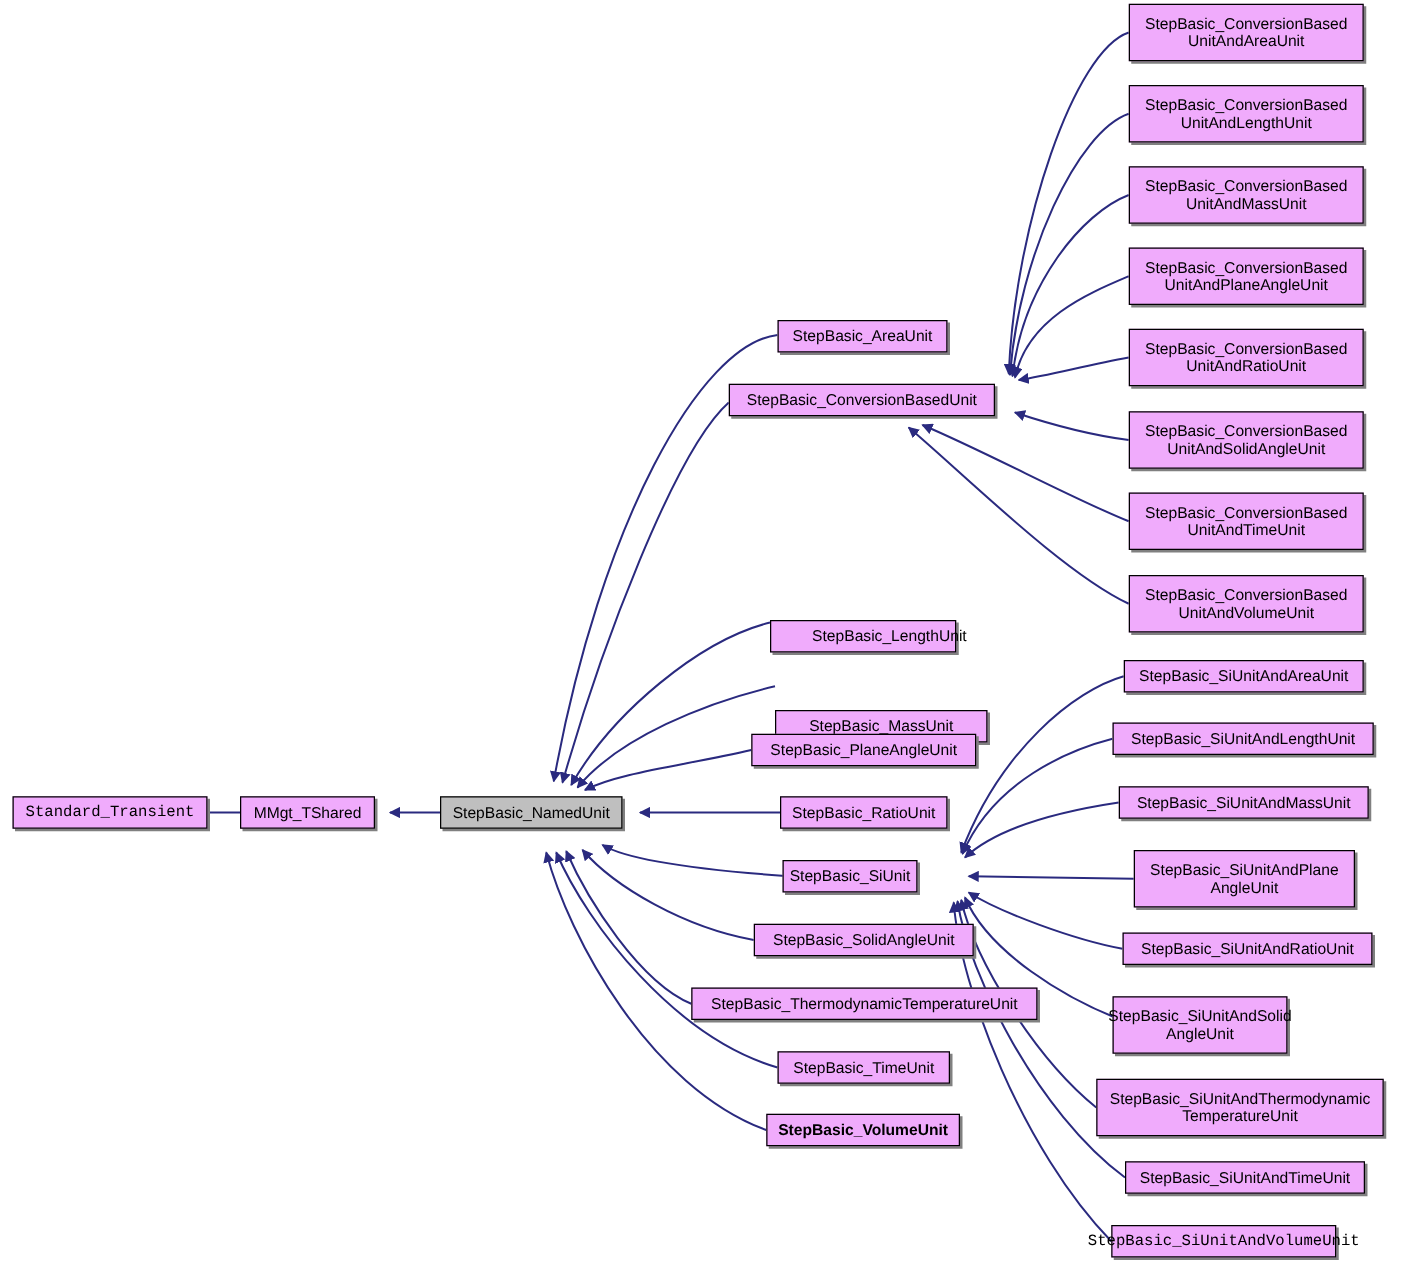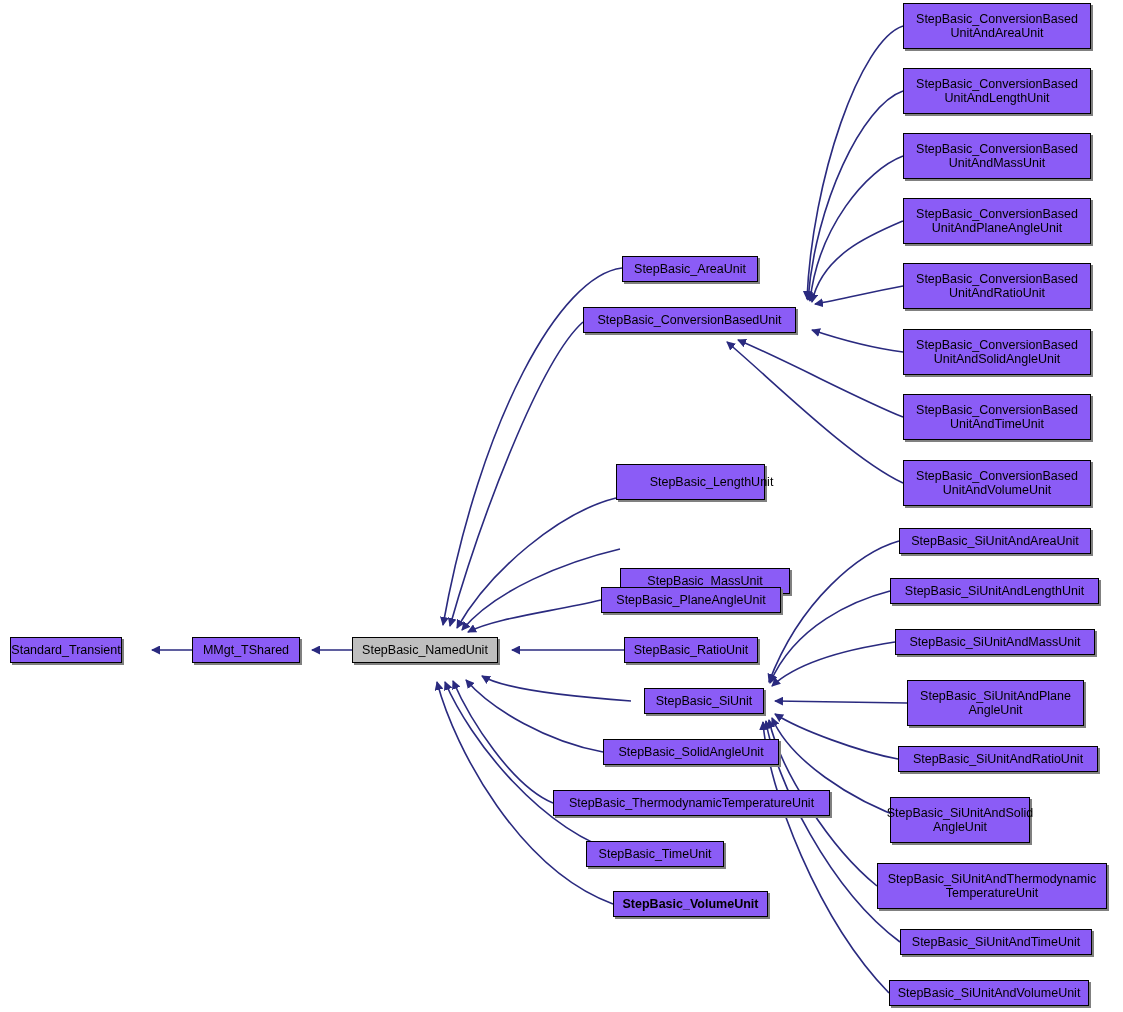--- a/index.html
+++ b/index.html
@@ -20,21 +20,21 @@
     left: 0;
     top: 0;
     width: 1123px;
     height: 1012px;
     pointer-events: none;
   }
   .node {
     position: absolute;
     box-sizing: border-box;
     border: 1px solid #000000;
-    background: #8b5cf6;
+    background: #f0abfc;
     box-shadow: 2px 2px 0 0 #808080;
     display: flex;
     align-items: center;
     justify-content: center;
     text-align: center;
     color: #000000;
     font-size: 12.5px;
     line-height: 14px;
     letter-spacing: 0px;
     white-space: pre-line;
@@ -88,33 +88,33 @@
         <path d="M 907,703 L 775,701" fill="none" stroke="#2a2a7f" stroke-width="1.6" marker-end="url(#arrowhead)"></path>
         <path d="M 898,759 C 860,752 800,730 775,714" fill="none" stroke="#2a2a7f" stroke-width="1.6" marker-end="url(#arrowhead)"></path>
         <path d="M 908,820 C 850,800 790,760 772,718" fill="none" stroke="#2a2a7f" stroke-width="1.6" marker-end="url(#arrowhead)"></path>
         <path d="M 877,886 C 830,848 780,770 769,720" fill="none" stroke="#2a2a7f" stroke-width="1.6" marker-end="url(#arrowhead)"></path>
         <path d="M 900,942 C 830,890 775,780 766,721" fill="none" stroke="#2a2a7f" stroke-width="1.6" marker-end="url(#arrowhead)"></path>
         <path d="M 889,993 C 818,920 768,790 763,722" fill="none" stroke="#2a2a7f" stroke-width="1.6" marker-end="url(#arrowhead)"></path>
       </g>
   </svg>
 
   <div id="nodes">
-      <div class="node" style="left: 10px; top: 637px; width: 112px; height: 26px;"><span class="label">Standard_Transient</span></div>
+      <div class="node" style="left: 10px; top: 637px; width: 156px; height: 26px; font-family: Liberation Mono, monospace;"><span class="label">Standard_Transient</span></div>
       <div class="node" style="left: 192px; top: 637px; width: 108px; height: 26px;"><span class="label">MMgt_TShared</span></div>
       <div class="node current" style="left: 352px; top: 637px; width: 146px; height: 26px;"><span class="label">StepBasic_NamedUnit</span></div>
       <div class="node" style="left: 622px; top: 256px; width: 136px; height: 26px;"><span class="label">StepBasic_AreaUnit</span></div>
       <div class="node" style="left: 583px; top: 307px; width: 213px; height: 26px;"><span class="label">StepBasic_ConversionBasedUnit</span></div>
-      <div class="node" style="left: 616px; top: 464px; width: 149px; height: 36px; padding-left: 42px;"><span class="label">StepBasic_LengthUnit</span></div>
+      <div class="node" style="left: 616px; top: 496px; width: 149px; height: 26px; padding-left: 42px;"><span class="label">StepBasic_LengthUnit</span></div>
       <div class="node" style="left: 620px; top: 568px; width: 170px; height: 26px;"><span class="label">StepBasic_MassUnit</span></div>
       <div class="node" style="left: 601px; top: 587px; width: 180px; height: 26px;"><span class="label">StepBasic_PlaneAngleUnit</span></div>
       <div class="node" style="left: 624px; top: 637px; width: 134px; height: 26px;"><span class="label">StepBasic_RatioUnit</span></div>
-      <div class="node" style="left: 644px; top: 688px; width: 120px; height: 26px;"><span class="label">StepBasic_SiUnit</span></div>
+      <div class="node" style="left: 626px; top: 688px; width: 108px; height: 26px;"><span class="label">StepBasic_SiUnit</span></div>
       <div class="node" style="left: 603px; top: 739px; width: 176px; height: 26px;"><span class="label">StepBasic_SolidAngleUnit</span></div>
       <div class="node" style="left: 553px; top: 790px; width: 277px; height: 26px;"><span class="label">StepBasic_ThermodynamicTemperatureUnit</span></div>
-      <div class="node" style="left: 586px; top: 841px; width: 138px; height: 26px;"><span class="label">StepBasic_TimeUnit</span></div>
+      <div class="node" style="left: 622px; top: 841px; width: 138px; height: 26px;"><span class="label">StepBasic_TimeUnit</span></div>
       <div class="node" style="left: 613px; top: 891px; width: 155px; height: 26px; font-weight: bold;"><span class="label">StepBasic_VolumeUnit</span></div>
       <div class="node" style="left: 903px; top: 3px; width: 188px; height: 46px;"><span class="label">StepBasic_ConversionBased
 UnitAndAreaUnit</span></div>
       <div class="node" style="left: 903px; top: 68px; width: 188px; height: 46px;"><span class="label">StepBasic_ConversionBased
 UnitAndLengthUnit</span></div>
       <div class="node" style="left: 903px; top: 133px; width: 188px; height: 46px;"><span class="label">StepBasic_ConversionBased
 UnitAndMassUnit</span></div>
       <div class="node" style="left: 903px; top: 198px; width: 188px; height: 46px;"><span class="label">StepBasic_ConversionBased
 UnitAndPlaneAngleUnit</span></div>
       <div class="node" style="left: 903px; top: 263px; width: 188px; height: 46px;"><span class="label">StepBasic_ConversionBased
@@ -129,16 +129,16 @@
       <div class="node" style="left: 890px; top: 578px; width: 209px; height: 26px;"><span class="label">StepBasic_SiUnitAndLengthUnit</span></div>
       <div class="node" style="left: 895px; top: 629px; width: 200px; height: 26px;"><span class="label">StepBasic_SiUnitAndMassUnit</span></div>
       <div class="node" style="left: 907px; top: 680px; width: 177px; height: 46px;"><span class="label">StepBasic_SiUnitAndPlane
 AngleUnit</span></div>
       <div class="node" style="left: 898px; top: 746px; width: 200px; height: 26px;"><span class="label">StepBasic_SiUnitAndRatioUnit</span></div>
       <div class="node" style="left: 890px; top: 797px; width: 140px; height: 46px;"><span class="label">StepBasic_SiUnitAndSolid
 AngleUnit</span></div>
       <div class="node" style="left: 877px; top: 863px; width: 230px; height: 46px;"><span class="label">StepBasic_SiUnitAndThermodynamic
 TemperatureUnit</span></div>
       <div class="node" style="left: 900px; top: 929px; width: 192px; height: 26px;"><span class="label">StepBasic_SiUnitAndTimeUnit</span></div>
-      <div class="node" style="left: 889px; top: 980px; width: 200px; height: 26px;"><span class="label">StepBasic_SiUnitAndVolumeUnit</span></div>
+      <div class="node" style="left: 889px; top: 980px; width: 180px; height: 26px; font-family: Liberation Mono, monospace;"><span class="label">StepBasic_SiUnitAndVolumeUnit</span></div>
     </div>
 
 </div>
 
 </body></html>

